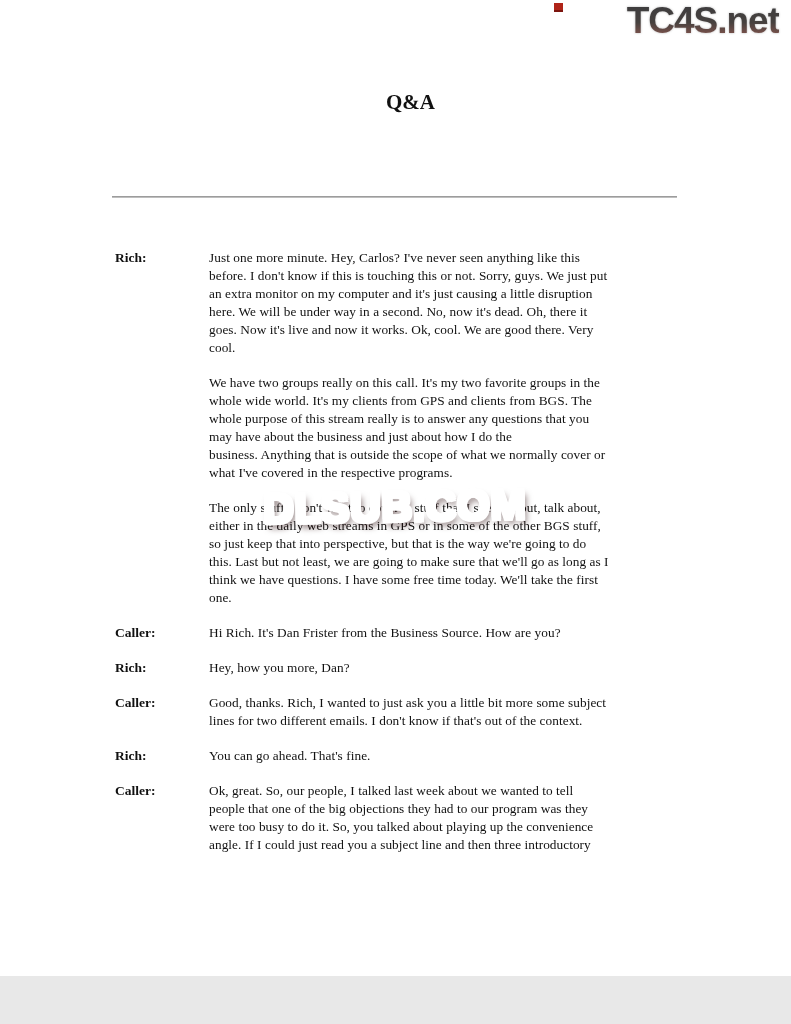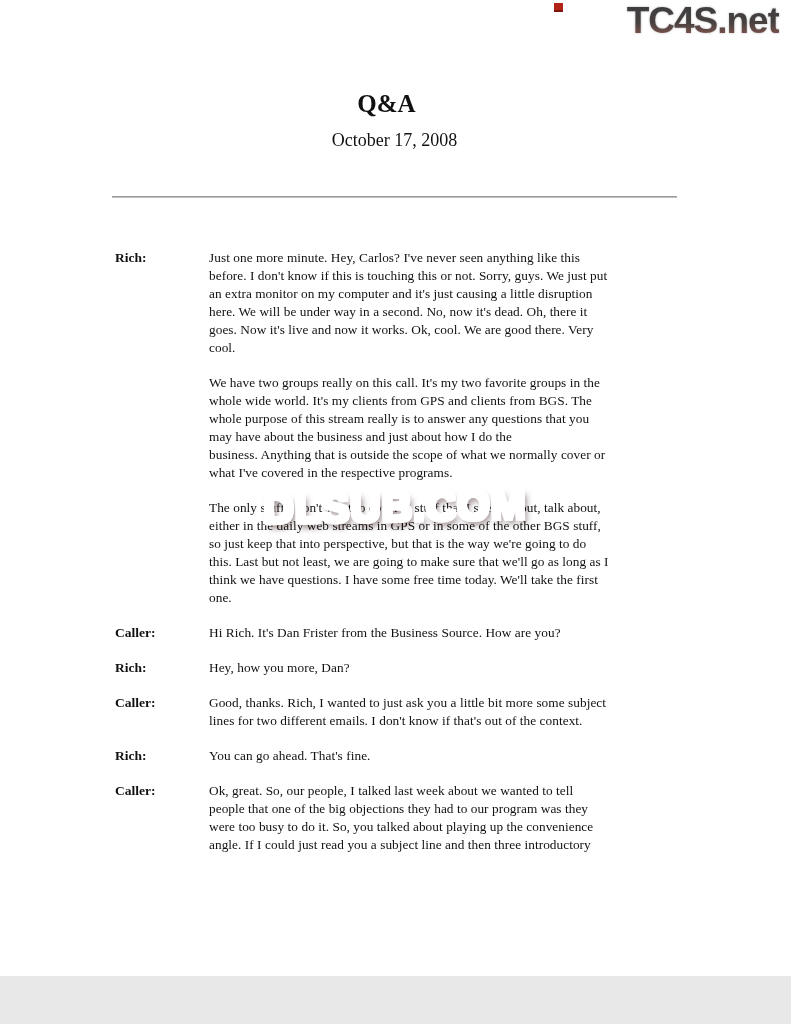--- a/index.html
+++ b/index.html
@@ -19,22 +19,22 @@
     position:absolute; top:2px; right:12px;
     font-family:"Liberation Sans", sans-serif; font-weight:bold;
     font-size:37px; letter-spacing:-1px; line-height:1;
     background:linear-gradient(180deg,#3c3c3e 0%,#46413f 55%,#7e534c 90%,#8a5a50 100%);
     -webkit-background-clip:text; background-clip:text; color:transparent;
     filter:drop-shadow(0 0 1px rgba(175,175,175,.9));
   }
 
   
   .title {
-    position:absolute; top:90px; left:104px; width:565px;
-    text-align:center; font-weight:bold; font-size:25px;
+    position:absolute; top:90px; left:128px; width:565px;
+    text-align:center; font-weight:bold; font-size:21px;
   }
   .date {
     position:absolute; top:130px; left:112px; width:565px;
     text-align:center; font-size:18px;
   }
   .rule {
     position:absolute; top:196px; left:112px; width:565px; height:2px;
     border:none; background:linear-gradient(180deg,#8b8b8b,#cfcfcf);
   }
 
@@ -76,21 +76,20 @@
 </style>
 </head>
 <body>
 
 <div class="page">
 
   <span class="tc4s-sq"></span>
   <div class="tc4s-logo">TC4S.net</div>
 
   <div class="title">Q&amp;A</div>
-  <div class="date">October 17, 2008</div>
   <div class="rule"></div>
 
   <div class="transcript" id="transcript">
   <div class="row">
     <div class="speaker">Rich:</div>
     <div class="text">Just one more minute. Hey, Carlos? I've never seen anything like this
 before. I don't know if this is touching this or not. Sorry, guys. We just put
 an extra monitor on my computer and it's just causing a little disruption
 here. We will be under way in a second. No, now it's dead. Oh, there it
 goes. Now it's live and now it works. Ok, cool. We are good there. Very

